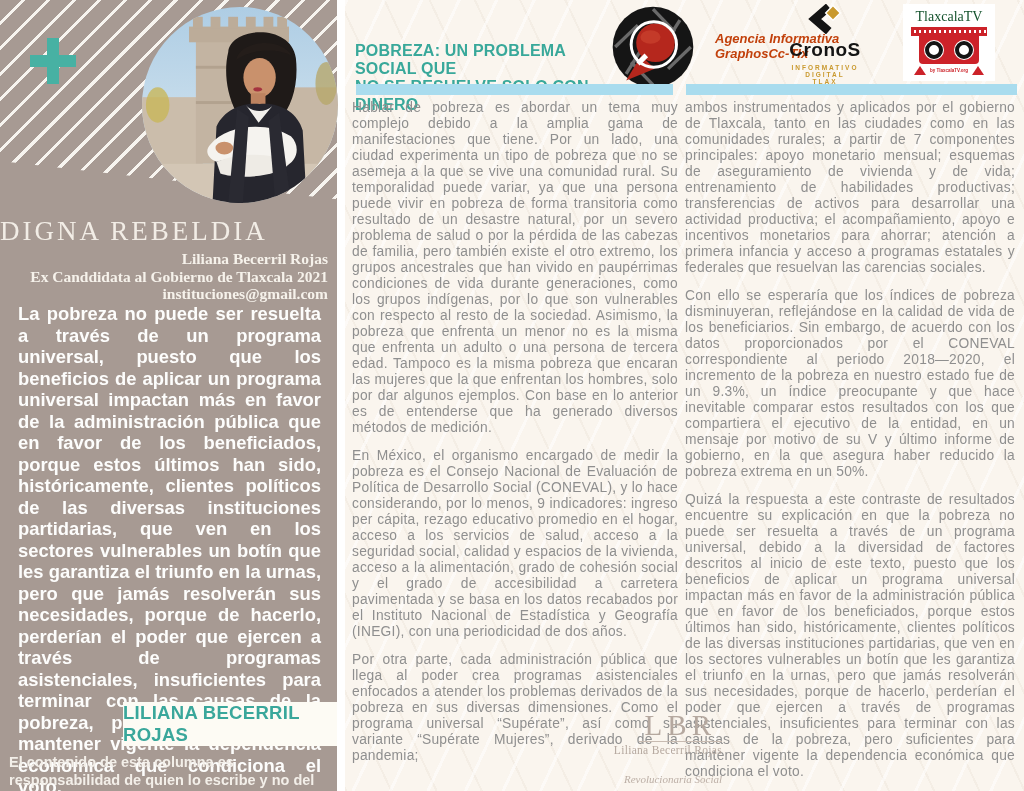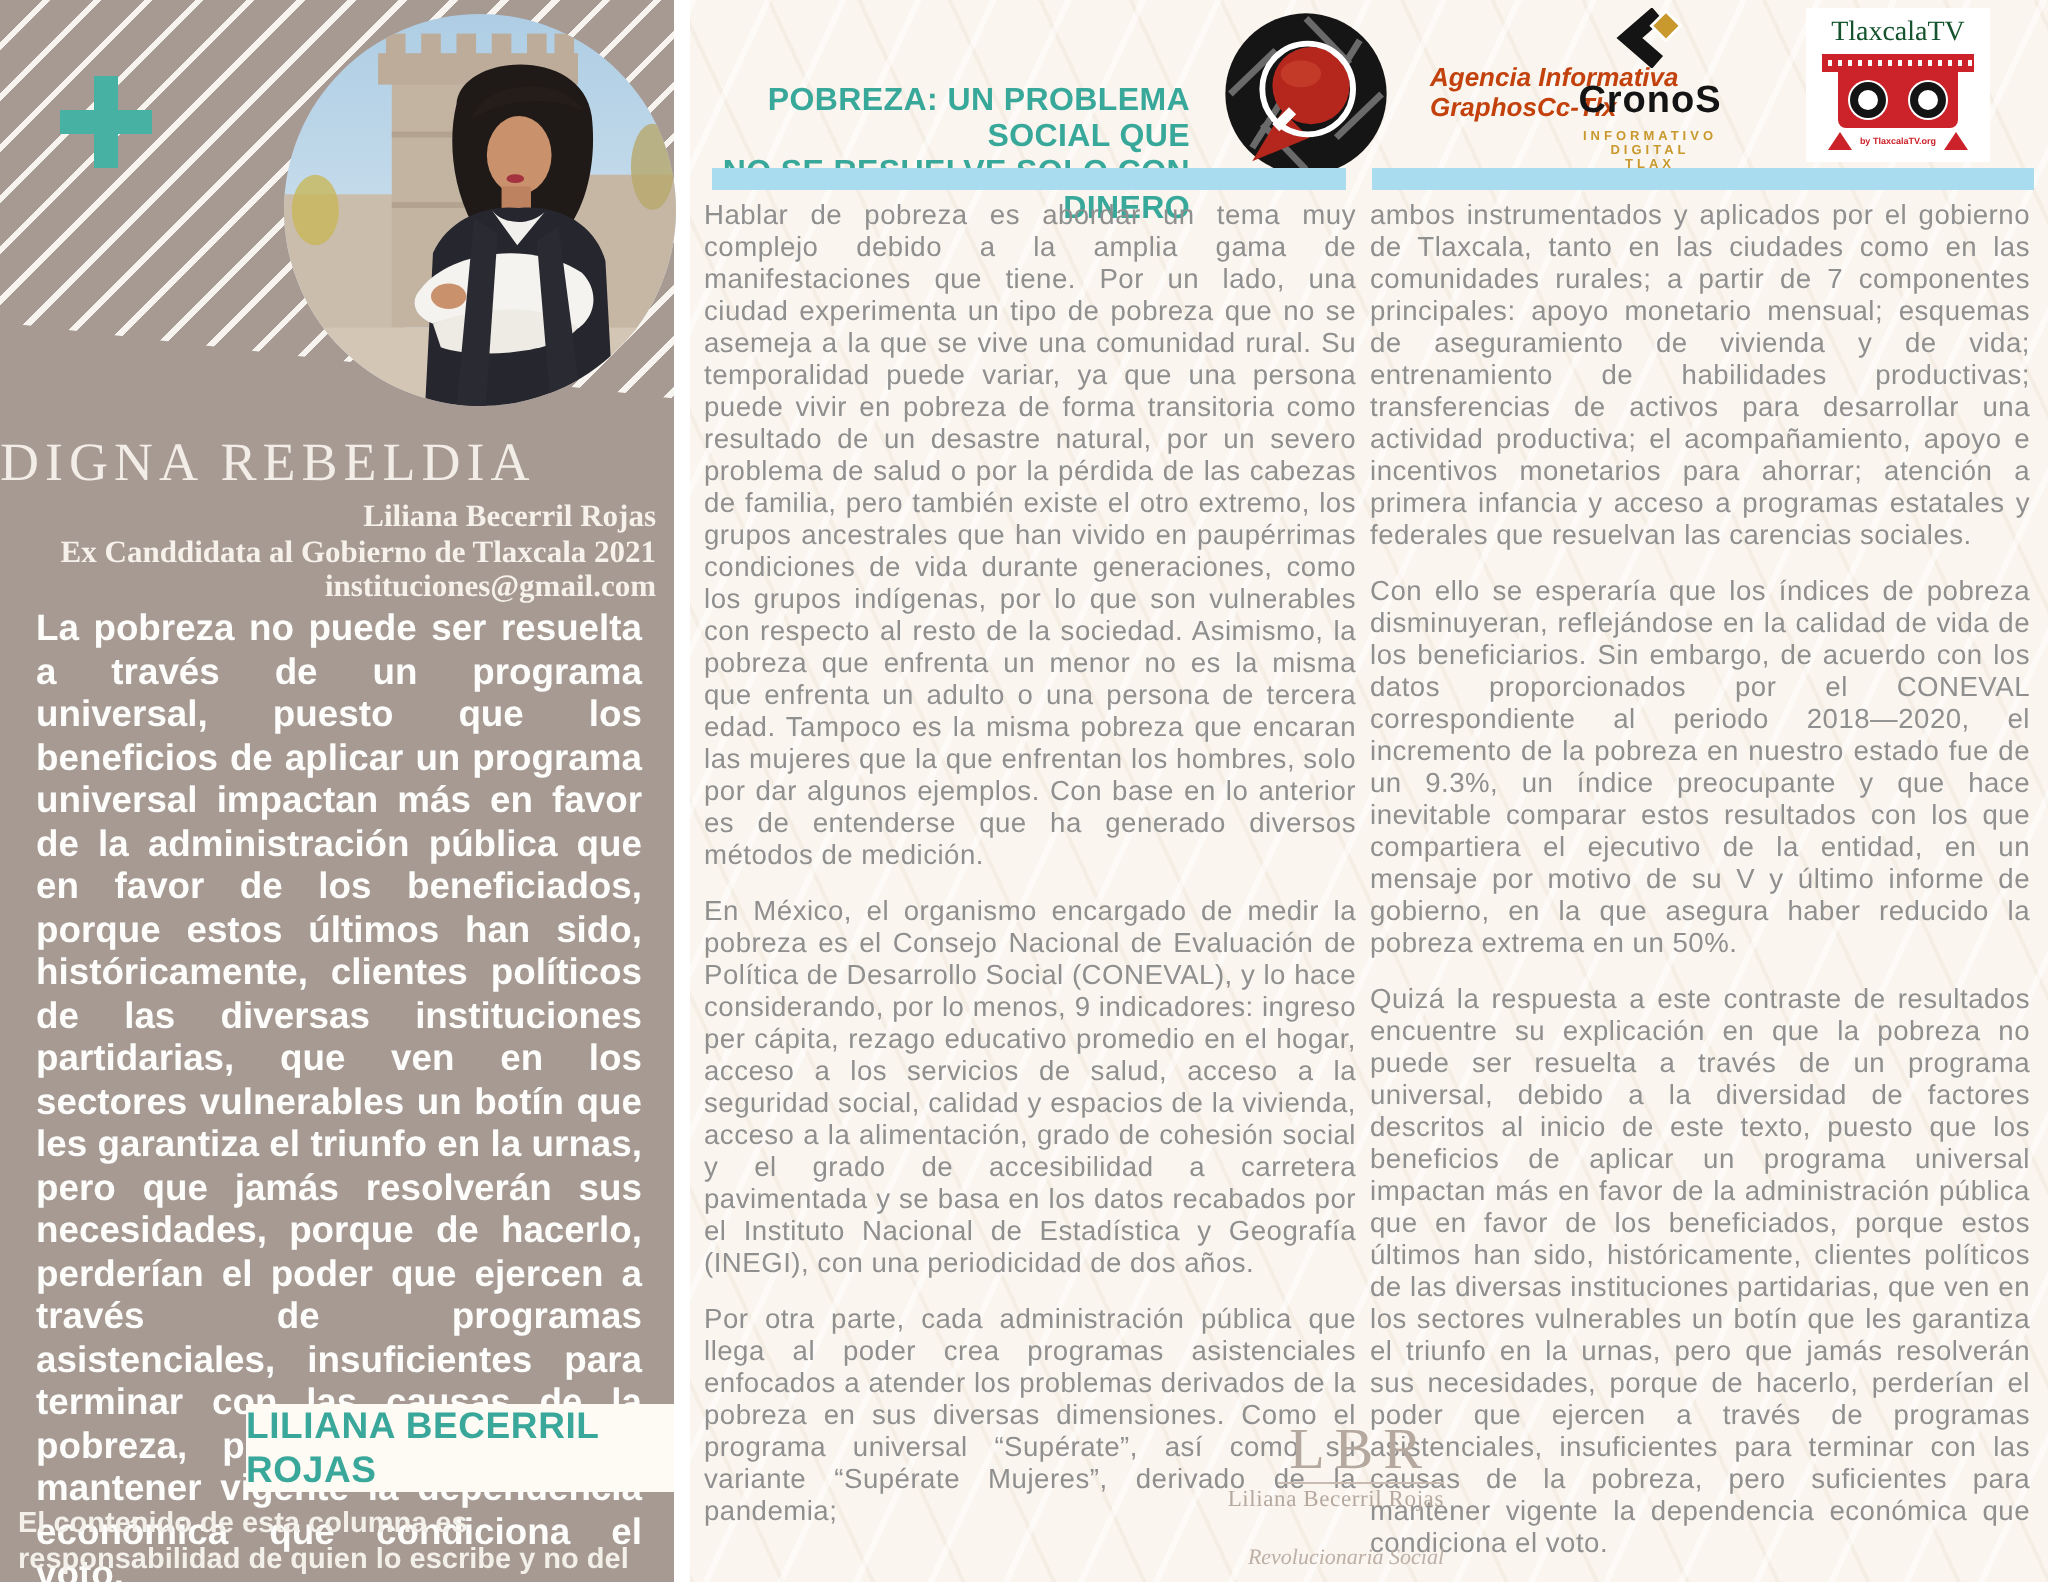--- a/index.html
+++ b/index.html
@@ -29,21 +29,21 @@
   .disclaimer { position:absolute; left:9px; top:753px; width:322px; font-size:14.5px; font-weight:700;
     color:#f3efe9; line-height:18px; }
 
   
   .cream-panel { position:absolute; left:345px; top:0; width:679px; height:791px; background:#faf5ee; }
   .cream-panel::before { content:""; position:absolute; inset:0;
     background:
       repeating-linear-gradient(115deg, rgba(255,255,255,.55) 0 3px, rgba(255,255,255,0) 3px 34px),
       repeating-linear-gradient(65deg, rgba(233,224,212,.35) 0 2px, rgba(255,255,255,0) 2px 41px);
     pointer-events:none; }
-  .headline { position:absolute; left:10px; top:42px; width:240px; text-align:right;
+  .headline { position:absolute; left:10px; top:42px; width:240px; text-align:left;
     color:#38a89a; font-weight:700; font-size:16px; line-height:18px; letter-spacing:.2px; }
   .blue-bar { position:absolute; top:84px; height:11px; background:#a9dcee; }
   .bar-1 { left:11px; width:317px; }
   .bar-2 { left:341px; width:331px; }
   .body-col { position:absolute; top:100px; color:#8f8f8f; font-size:13.8px; line-height:16px;
     letter-spacing:.25px; text-align:justify; }
   .body-col p { margin-bottom:12px; }
   .col-a { left:7px;  width:326px; }
   .col-b { left:340px; width:330px; }
 

